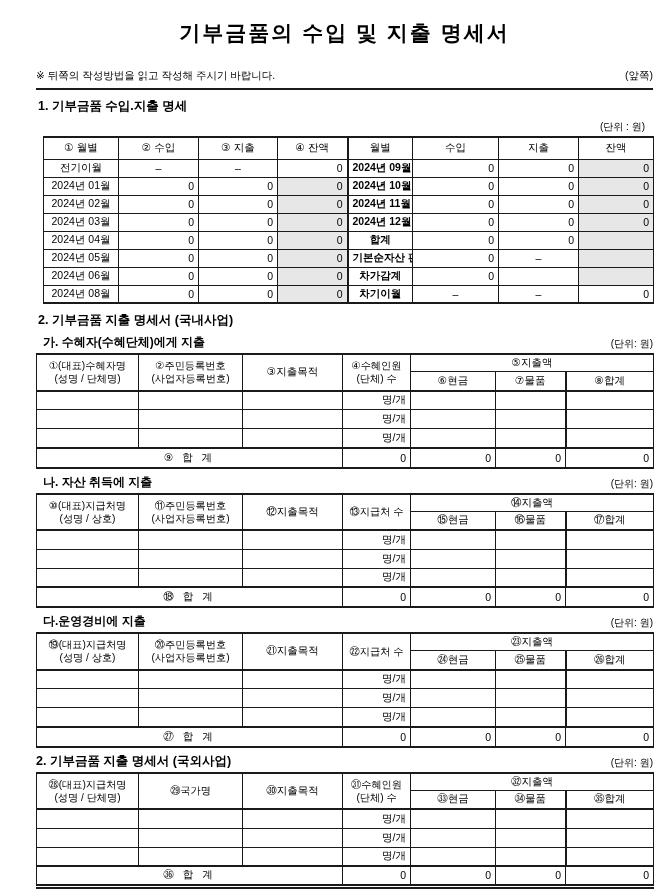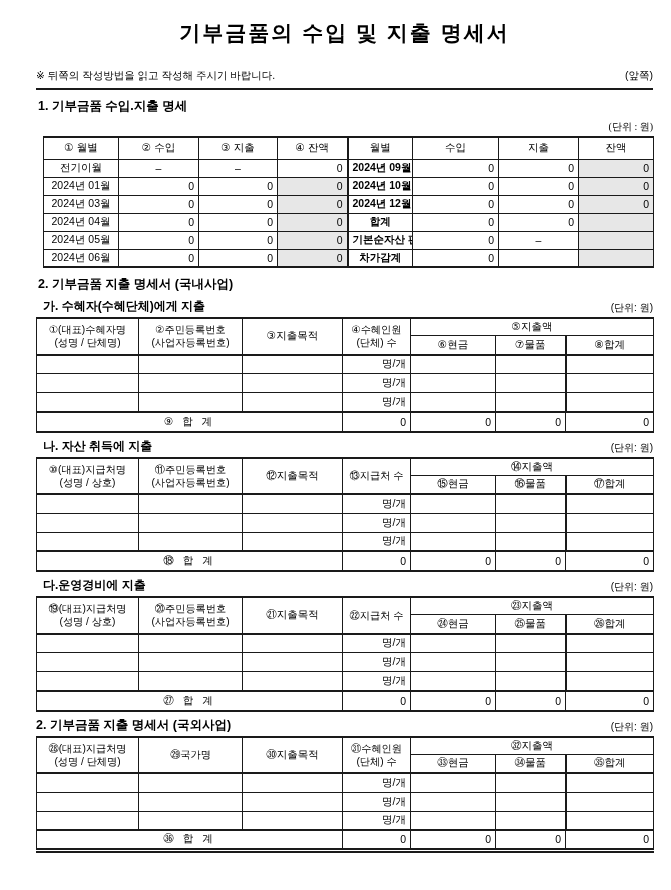--- a/index.html
+++ b/index.html
@@ -6,21 +6,21 @@
   * { box-sizing:border-box; }
   html,body { margin:0; padding:0; background:#fff; }
   body { width:671px; height:890px; font-family:"Liberation Sans","DejaVu Sans",sans-serif; color:#000; }
   .page { width:671px; height:890px; padding:0 18px 0 36px; overflow:hidden; }
 
   .title { text-align:center; font-size:21px; font-weight:bold; padding-top:19px; letter-spacing:2px; }
   .noterow { display:flex; justify-content:space-between; align-items:flex-end; font-size:10.5px; margin-top:22px; }
   .divider { border-top:2px solid var(--line); margin-top:5px; }
 
   .sec { font-weight:bold; font-size:12.5px; margin:8px 0 0 2px; }
-  .unitline { text-align:right; font-size:10px; margin:5px 0 2px;font-family:Liberation Serif, serif; }
+  .unitline { text-align:right; font-size:10px; margin:5px 8px 2px; }
   .subrow { display:flex; justify-content:space-between; align-items:flex-end; margin:5px 0 2px; }
   .subhead { font-weight:bold; font-size:12px; margin-left:7px; }
   .unitlbl { font-size:10px; }
 
   table { border-collapse:collapse; table-layout:fixed; }
 
   
   .itbl { width:610px; margin-left:7px; border-top:2px solid var(--line); border-bottom:2px solid var(--line); }
   .itbl th, .itbl td { border:1px solid var(--line); font-size:10.5px; height:18px; padding:0 4px; overflow:hidden; white-space:nowrap; }
   .itbl th { font-weight:normal; text-align:center; height:22px; }
@@ -100,20 +100,30 @@
         <td class="lb">2024년 01월</td>
         <td class="n">0</td>
         <td class="n">0</td>
         <td class="n sh">0</td>
         <td class="lb mid">2024년 10월</td>
         <td class="n">0</td>
         <td class="n">0</td>
         <td class="n sh">0</td>
       </tr>
       <tr>
+        <td class="lb">2024년 02월</td>
+        <td class="n">0</td>
+        <td class="n">0</td>
+        <td class="n sh">0</td>
+        <td class="lb mid">2024년 11월</td>
+        <td class="n">0</td>
+        <td class="n">0</td>
+        <td class="n sh">0</td>
+      </tr>
+      <tr>
         <td class="lb">2024년 03월</td>
         <td class="n">0</td>
         <td class="n">0</td>
         <td class="n sh">0</td>
         <td class="lb mid">2024년 12월</td>
         <td class="n">0</td>
         <td class="n">0</td>
         <td class="n sh">0</td>
       </tr>
       <tr>
@@ -138,20 +148,30 @@
       </tr>
       <tr>
         <td class="lb">2024년 06월</td>
         <td class="n">0</td>
         <td class="n">0</td>
         <td class="n sh">0</td>
         <td class="lb mid">차가감계</td>
         <td class="n">0</td>
         <td class="n"></td>
         <td class="n sh"></td>
+      </tr>
+      <tr>
+        <td class="lb">2024년 08월</td>
+        <td class="n">0</td>
+        <td class="n">0</td>
+        <td class="n sh">0</td>
+        <td class="lb mid">차기이월</td>
+        <td class="ct">–</td>
+        <td class="ct">–</td>
+        <td class="n">0</td>
       </tr>
     </tbody>
   </table>
 
   <div class="sec">2. 기부금품 지출 명세서 (국내사업)</div>
 
   <div class="subrow">
     <span class="subhead">가. 수혜자(수혜단체)에게 지출</span>
     <span class="unitlbl">(단위: 원)</span>
   </div>

